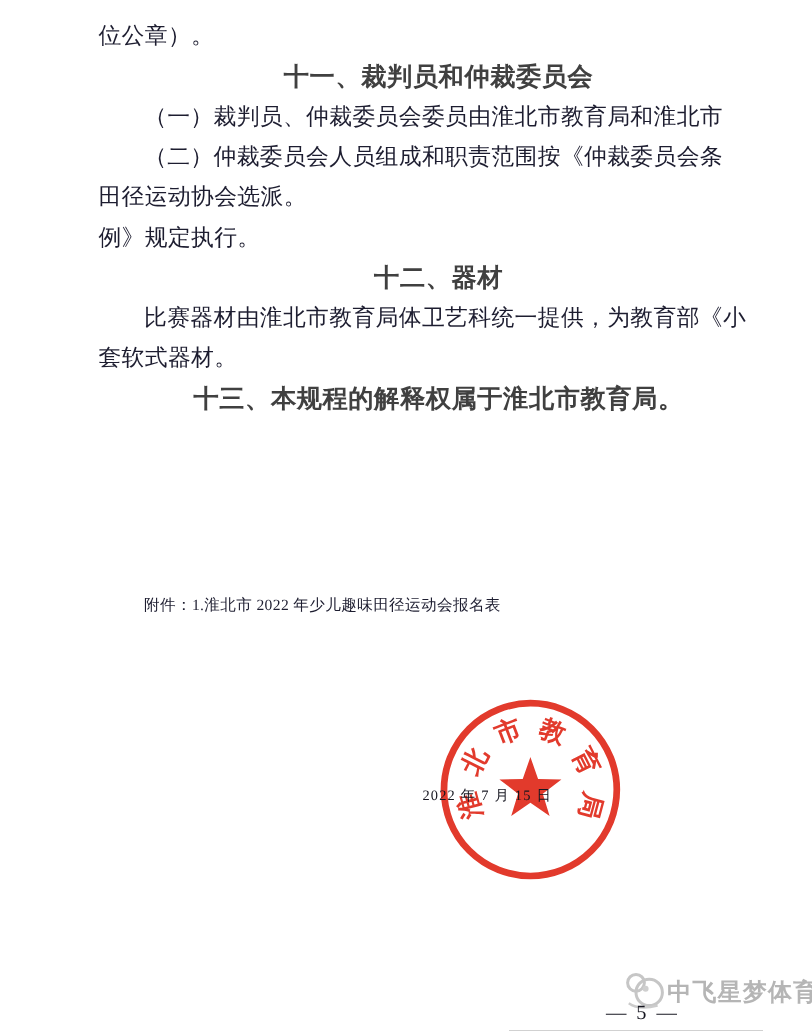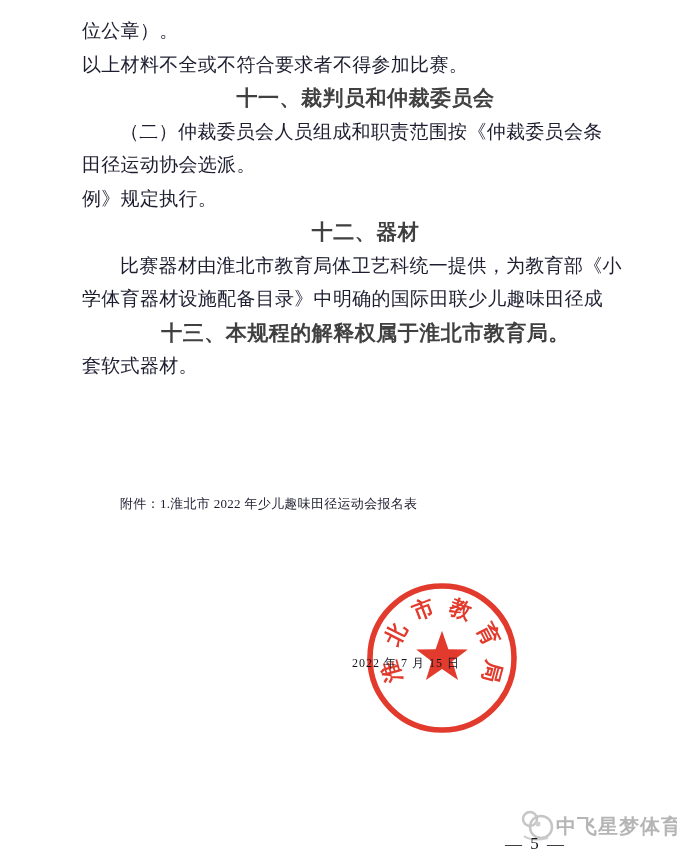--- a/index.html
+++ b/index.html
@@ -83,30 +83,29 @@
     z-index:2;
   }
 </style>
 </head>
 <body>
 
 <div class="page">
 
   <div class="content">
     <div class="line flush">位公章）。</div>
-    <div class="line flush">以上材料不全或不符合要求者不得参加比赛。</div>
     <div class="line heading">十一、裁判员和仲裁委员会</div>
+    <div class="line indent">（一）裁判员、仲裁委员会委员由淮北市教育局和淮北市</div>
     <div class="line indent">（二）仲裁委员会人员组成和职责范围按《仲裁委员会条</div>
     <div class="line flush">田径运动协会选派。</div>
     <div class="line flush">例》规定执行。</div>
     <div class="line heading">十二、器材</div>
     <div class="line indent">比赛器材由淮北市教育局体卫艺科统一提供，为教育部《小</div>
-    <div class="line flush">学体育器材设施配备目录》中明确的国际田联少儿趣味田径成</div>
+    <div class="line flush">套软式器材。</div>
     <div class="line heading">十三、本规程的解释权属于淮北市教育局。</div>
-    <div class="line flush">套软式器材。</div>
   </div>
 
   <div class="attachments">
     <div class="attach-line first">附件：1.淮北市 2022 年少儿趣味田径运动会报名表</div>
   </div>
 
   <svg class="seal" viewBox="0 0 200 200">
     <circle cx="100" cy="100" r="90" fill="none" stroke="#e23a2c" stroke-width="7"></circle>
     <path d="M100,66 L108,89 L132.3,89.5 L112.9,104.2 L120,127.5 L100,113.6 L80,127.5 L87.1,104.2 L67.7,89.5 L92,89 Z" fill="#e23a2c"></path>
     <g font-size="27" font-weight="bold" fill="#e23a2c" font-family="'Liberation Serif','DejaVu Serif',serif" text-anchor="middle">

